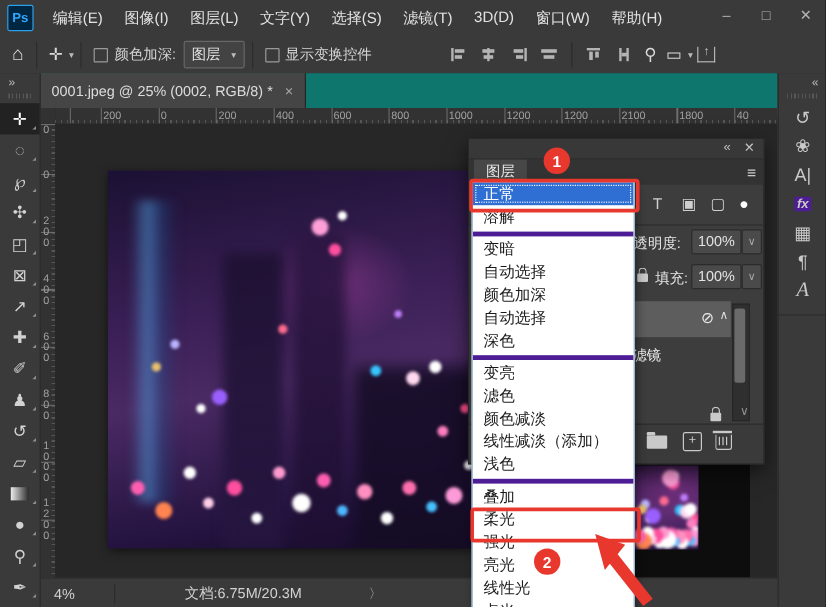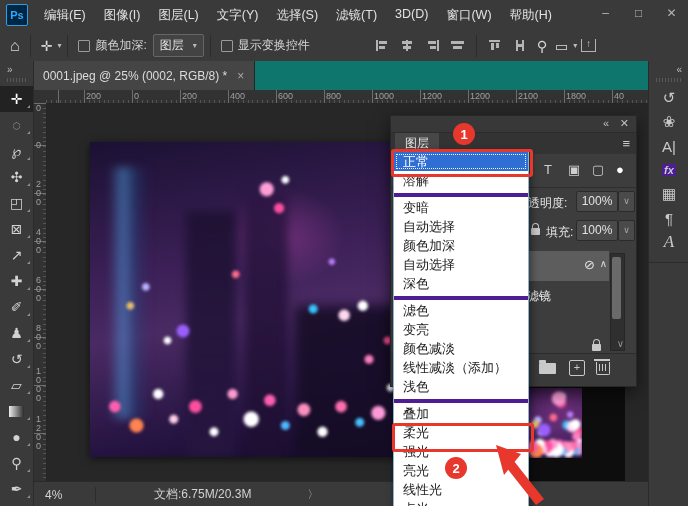--- a/index.html
+++ b/index.html
@@ -405,22 +405,22 @@
         <div class="dditem" data-name="blend-mode-dissolve">溶解</div>
       </div>
       <div class="ddgroup">
         <div class="dditem" data-name="blend-mode-darken">变暗</div>
         <div class="dditem" data-name="blend-mode-multiply">自动选择</div>
         <div class="dditem" data-name="blend-mode-color-burn">颜色加深</div>
         <div class="dditem" data-name="blend-mode-linear-burn">自动选择</div>
         <div class="dditem" data-name="blend-mode-darker-color">深色</div>
       </div>
       <div class="ddgroup">
+        <div class="dditem" data-name="blend-mode-lighten">变亮</div>
         <div class="dditem" data-name="blend-mode-screen">滤色</div>
-        <div class="dditem" data-name="blend-mode-lighten">变亮</div>
         <div class="dditem" data-name="blend-mode-color-dodge">颜色减淡</div>
         <div class="dditem" data-name="blend-mode-linear-dodge">线性减淡（添加）</div>
         <div class="dditem" data-name="blend-mode-lighter-color">浅色</div>
       </div>
       <div class="ddgroup">
         <div class="dditem" data-name="blend-mode-overlay">叠加</div>
         <div class="dditem" data-name="blend-mode-soft-light">柔光</div>
         <div class="dditem" data-name="blend-mode-hard-light">强光</div>
         <div class="dditem" data-name="blend-mode-vivid-light">亮光</div>
         <div class="dditem" data-name="blend-mode-linear-light">线性光</div>

